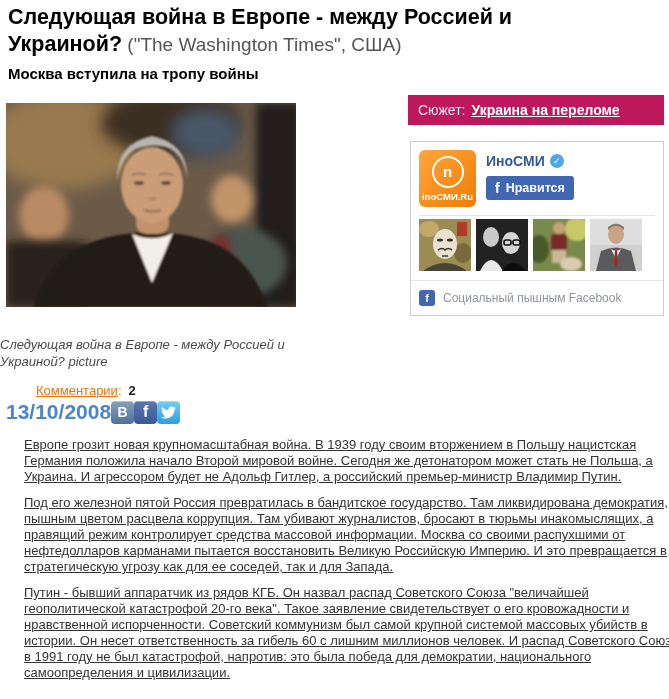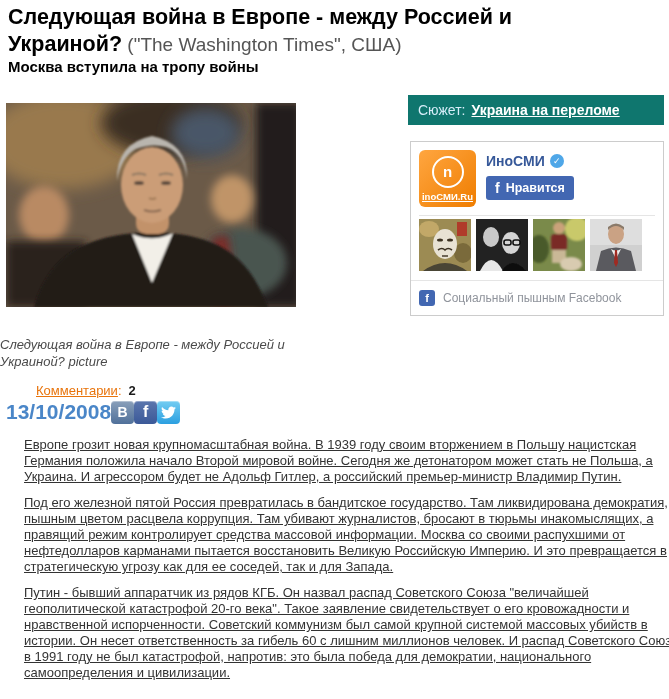--- a/index.html
+++ b/index.html
@@ -4,50 +4,50 @@
 <style>
   html,body{margin:0;padding:0;}
   body{
     width:669px;height:699px;position:relative;background:#fff;
     font-family:"Liberation Sans","DejaVu Sans",sans-serif;color:#333;overflow:hidden;
   }
   
   .hdr{position:absolute;left:8px;top:4px;width:622px;}
   .hdr h1{margin:0;font-size:21.5px;line-height:27px;font-weight:bold;color:#000;}
   .hdr h1 .src{font-weight:normal;color:#555;font-size:19px;}
-  .hdr .sub{font-size:15px;font-weight:bold;color:#000;}
+  .hdr .sub{margin-top:7px;font-size:15px;font-weight:bold;color:#000;}
   
   .photo{position:absolute;left:6px;top:103px;width:290px;height:204px;overflow:hidden;background:#5a4a3c;}
   .caption{position:absolute;left:0;top:336px;width:400px;text-align:left;}
   .caption span{display:inline-block;max-width:335px;font-style:italic;font-size:13px;line-height:17px;color:#4a4a4a;}
   .comments{position:absolute;left:8px;top:383px;font-size:13px;margin-left:28px;}
   .comments a{color:#e8740c;text-decoration:underline;cursor:pointer;}
   .comments .colon{color:#e8740c;}
   .comments b{color:#1a1a1a;margin-left:7px;font-weight:bold;}
   .dateline{position:absolute;left:6px;top:400px;display:flex;align-items:center;}
   .date{font-size:21px;font-weight:bold;color:#4a86c8;}
   .sicon{width:23px;height:23px;border-radius:4px;display:flex;align-items:center;justify-content:center;
          color:#fff;font-weight:bold;box-shadow:inset 0 1px 0 rgba(255,255,255,.35);cursor:pointer;}
   .sicon.vk{background:linear-gradient(#8aa0ba,#50709a);font-size:14px;}
   .sicon.fb{background:linear-gradient(#5b76ad,#3b5998);font-size:16px;}
   .sicon.tw{background:linear-gradient(#74cdf2,#2b9fe0);}
   .article{position:absolute;left:24px;top:437px;width:656px;text-decoration:underline;}
   .article p{margin:0 0 10px 0;font-size:13px;line-height:16px;color:#333;}
   
-  .topic-bar{position:absolute;left:408px;top:95px;width:256px;height:30px;background:#0f766e;
+  .topic-bar{position:absolute;left:408px;top:95px;width:256px;height:30px;background:#be185d;
              display:flex;align-items:center;padding-left:10px;box-sizing:border-box;}
   .topic-bar .lbl{color:#d6edf8;font-size:14px;}
   .topic-bar a{color:#fff;font-weight:bold;font-size:14px;text-decoration:underline;margin-left:6px;cursor:pointer;}
   .fbw{position:absolute;left:410px;top:141px;width:254px;background:#fff;border:1px solid #ccc;box-sizing:border-box;}
   .fbw-top{display:flex;padding:8px;}
   .logo{width:57px;height:57px;border-radius:6px;background:linear-gradient(135deg,#ffa640,#ef7d00);
         display:flex;flex-direction:column;align-items:center;justify-content:center;flex:0 0 auto;cursor:pointer;}
   .logo .ring{width:28px;height:28px;border:2px solid #fff;border-radius:50%;display:flex;align-items:center;justify-content:center;
         color:#fff;font-size:15px;font-weight:bold;line-height:1;}
-  .logo .lt{color:#fff;font-size:9.5px;font-weight:bold;margin-top:3px;text-decoration:underline;}
+  .logo .lt{color:#fff;font-size:9.5px;font-weight:bold;margin-top:3px;}
   .fbw-head{margin-left:10px;padding-top:3px;}
   .fbw-name{display:flex;align-items:center;gap:5px;}
   .fbw-name .nm{color:#365899;font-weight:bold;font-size:14px;cursor:pointer;}
   .badge{width:14px;height:14px;border-radius:50%;background:#4fa7e8;color:#fff;font-size:9px;
          display:flex;align-items:center;justify-content:center;}
   .like-btn{margin-top:7px;display:inline-flex;align-items:center;gap:6px;background:#4267b2;color:#fff;
             border-radius:3px;padding:4px 9px;font-size:12.5px;font-weight:bold;cursor:pointer;}
   .like-btn .fglyph{font-size:14px;font-weight:bold;}
   .divider{border-top:1px solid #e5e5e5;margin:0 8px;}
   .likes{padding:7px 8px 5px;font-size:12.5px;color:#4b4f56;}

